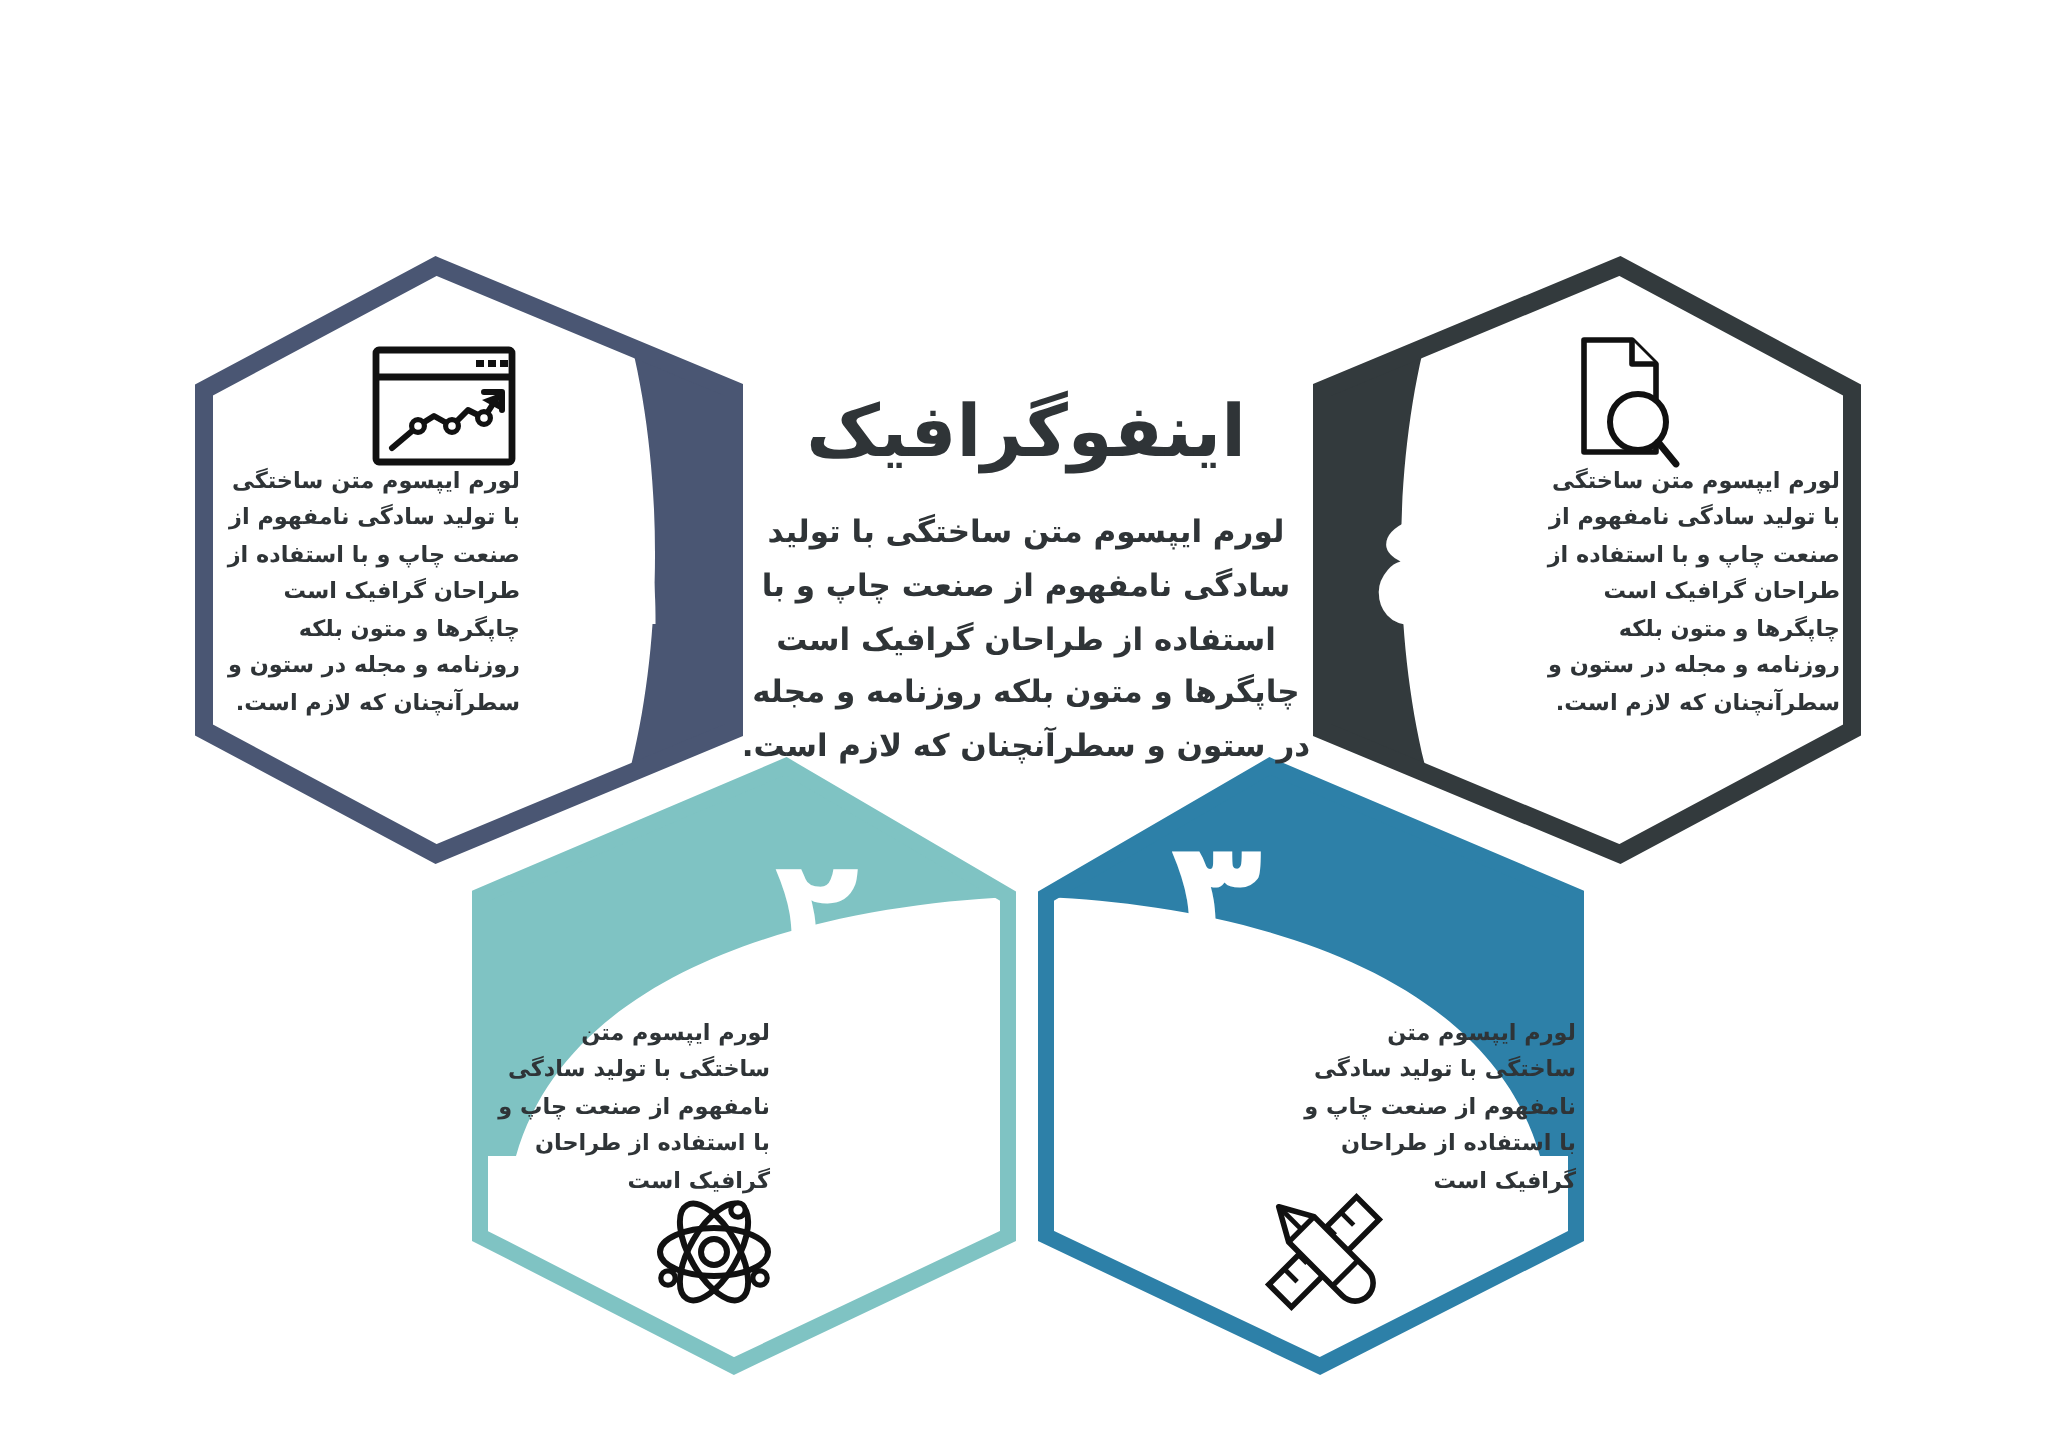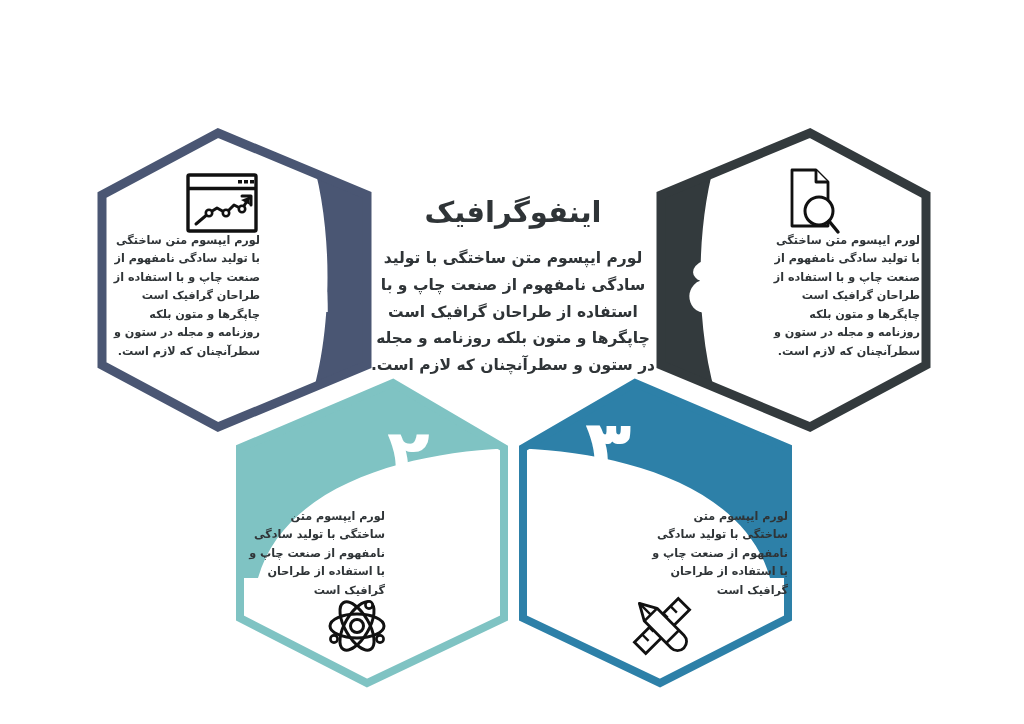--- a/index.html
+++ b/index.html
@@ -32,21 +32,21 @@
   
   .center-block {
     position: absolute;
     left: 368px;
     top: 196px;
     width: 290px;
     text-align: center;
     direction: rtl;
   }
   .center-title {
-    font-size: 29px;
+    font-size: 36px;
     font-weight: 700;
     color: #2f3437;
     line-height: 1.15;
     letter-spacing: 0px;
     margin: 0 0 16px 0;
     white-space: nowrap;
   }
   .center-body {
     font-size: 15.5px;
     font-weight: 700;

